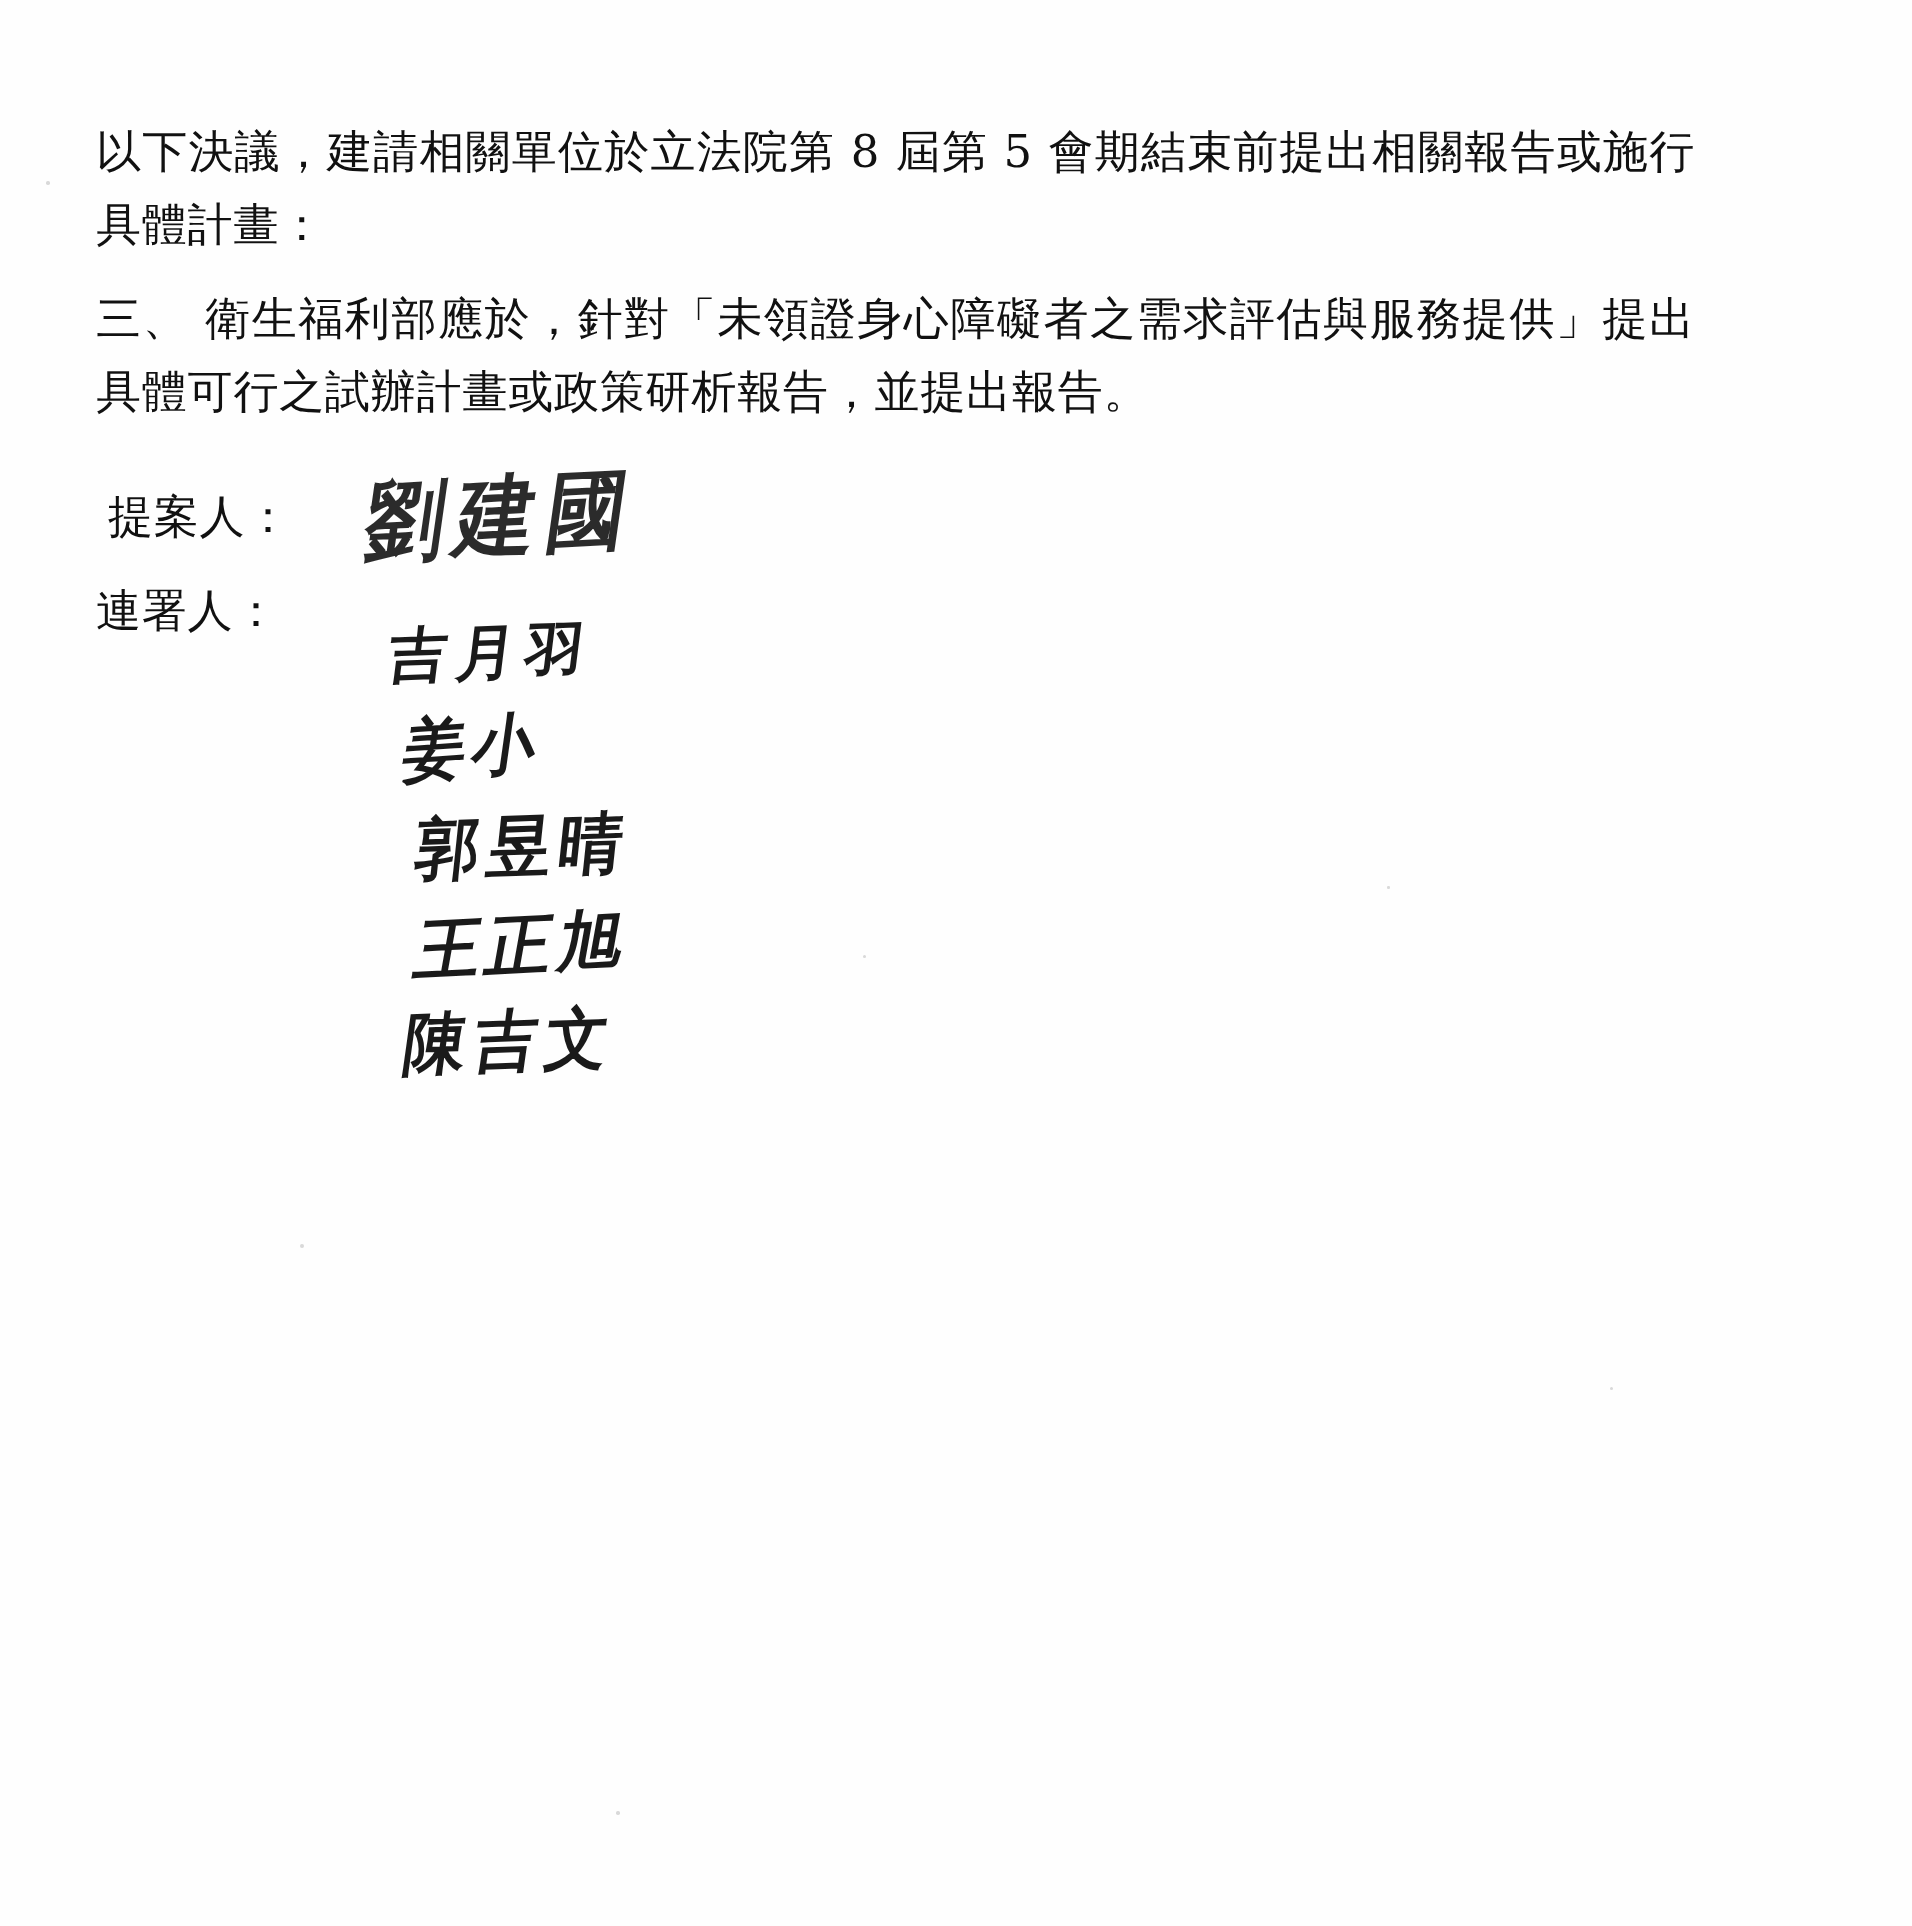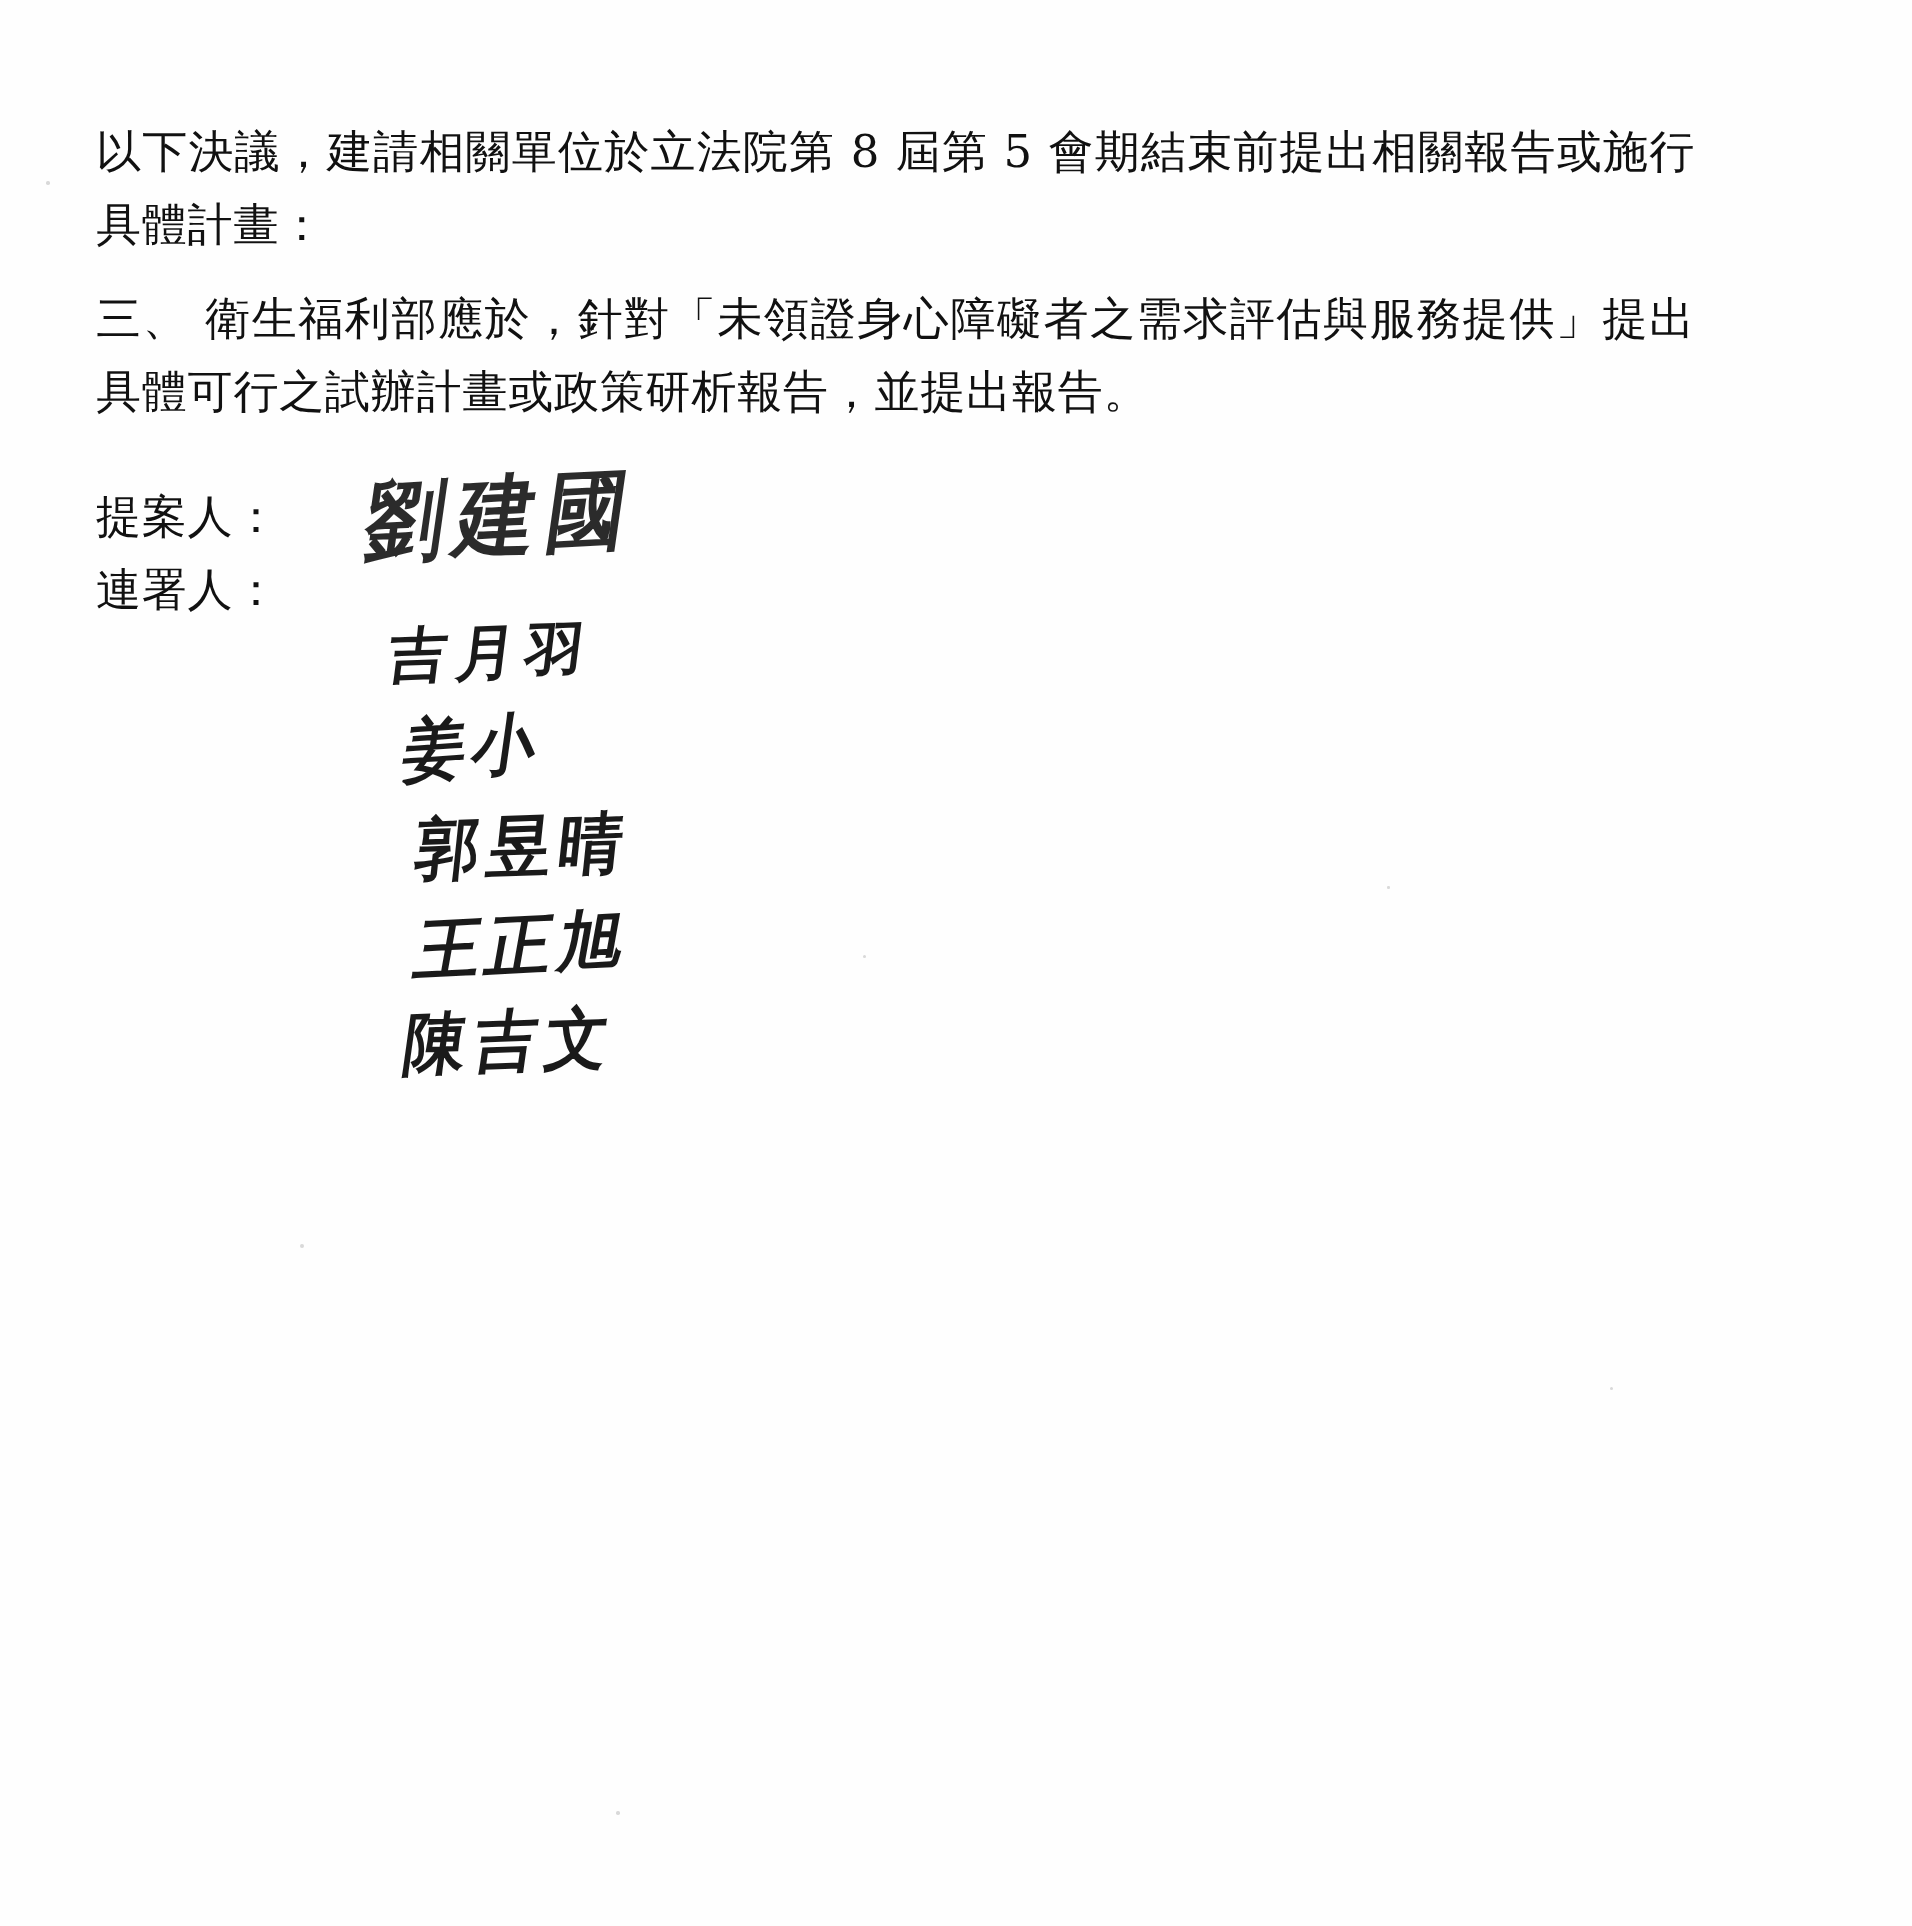--- a/index.html
+++ b/index.html
@@ -77,22 +77,22 @@
   }
 
   .sig-label {
     position: absolute;
     font-size: 45px;
     letter-spacing: 0.8px;
     font-family: "DejaVu Serif", "Liberation Serif", serif;
     white-space: nowrap;
   }
 
-  .sig-label.proposer { left: 0;   top: 0; }
-  .sig-label.cosigner { left: 0;   top: 73px; }
+  .sig-label.proposer { left: 12px;   top: 0; }
+  .sig-label.cosigner { left: 0;   top: 94px; }
 
   
   .sig {
     position: absolute;
     font-family: "DejaVu Sans", sans-serif;
     color: #1a1a1a;
     white-space: nowrap;
     font-weight: 700;
     transform-origin: left center;
   }

